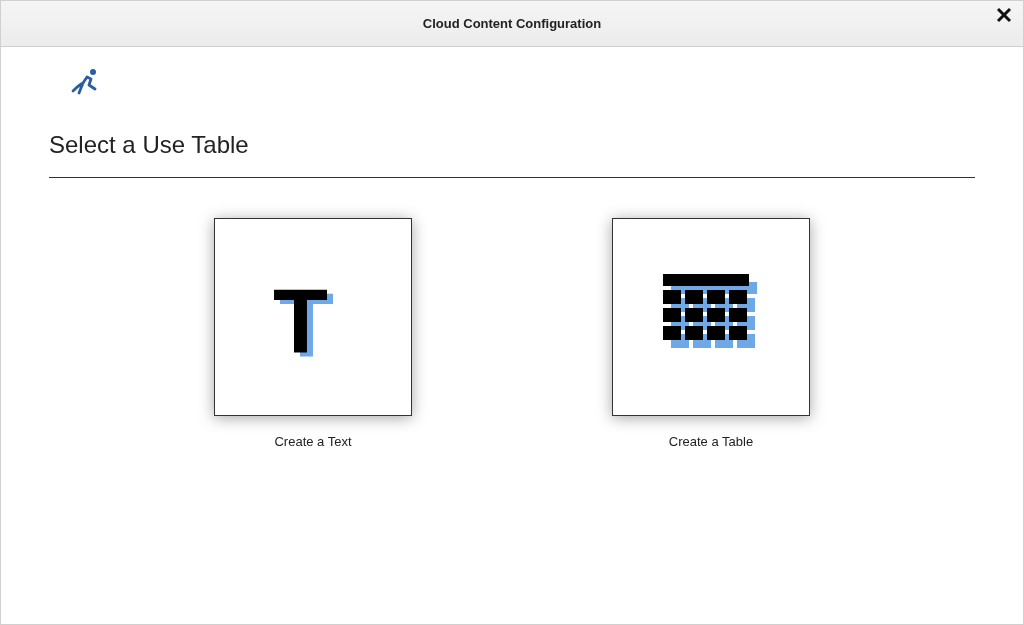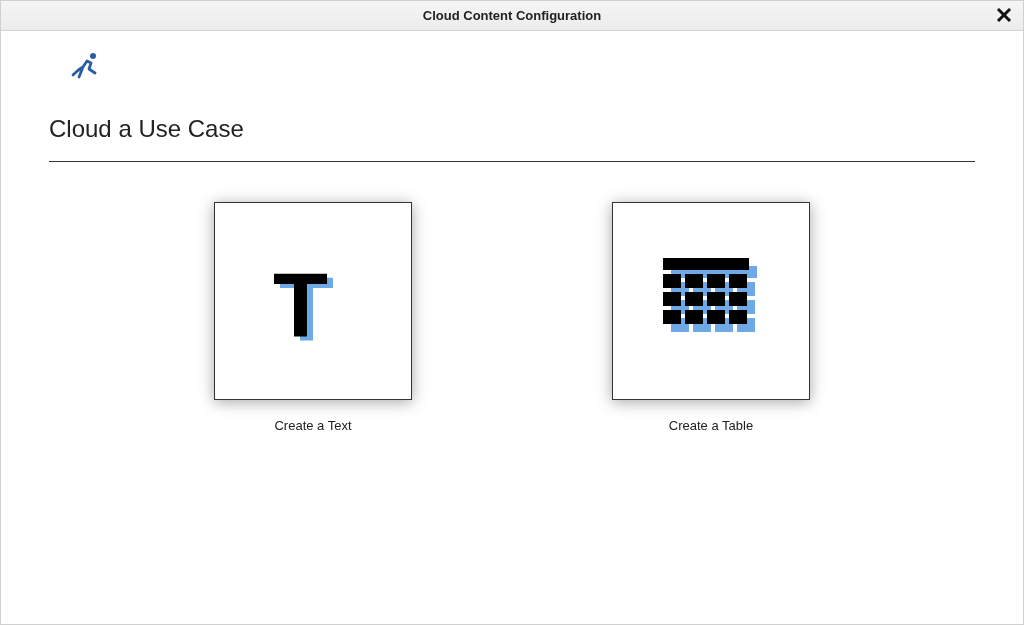--- a/index.html
+++ b/index.html
@@ -15,21 +15,21 @@
       overflow: hidden;
     }
     .window {
       width: 1024px;
       height: 625px;
       border: 1px solid #d0d0d0;
       background: #fff;
       position: relative;
     }
     .titlebar {
-      height: 30px;
+      height: 46px;
       background: linear-gradient(#f5f5f5, #ececec);
       border-bottom: 1px solid #d0d0d0;
       display: flex;
       align-items: center;
       justify-content: center;
       position: relative;
     }
     .titlebar-title {
       font-size: 13px;
       font-weight: bold;
@@ -152,21 +152,21 @@
   </div>
 
   <div class="content">
     <div class="logo">
       <svg width="32" height="32" viewBox="0 0 32 32">
         <circle cx="24" cy="5" r="3" fill="#2b5ea0"></circle>
         <path d="M 4 24 Q 10 18 14 16 L 18 10 L 22 12 L 20 18 L 26 22 M 14 16 L 10 26" stroke="#2b5ea0" stroke-width="2.8" fill="none" stroke-linecap="round" stroke-linejoin="round"></path>
       </svg>
     </div>
 
-    <h1 class="page-title">Cloud a Use Case</h1>
+    <h1 class="page-title">Select a Use Table</h1>
     <hr class="divider">
 
     <div class="cards-row">
 
       <div class="card-wrapper">
         <div class="card">
           <div class="text-icon">
             <span class="t-shadow">T</span>
             <span class="t-main">T</span>
           </div>

